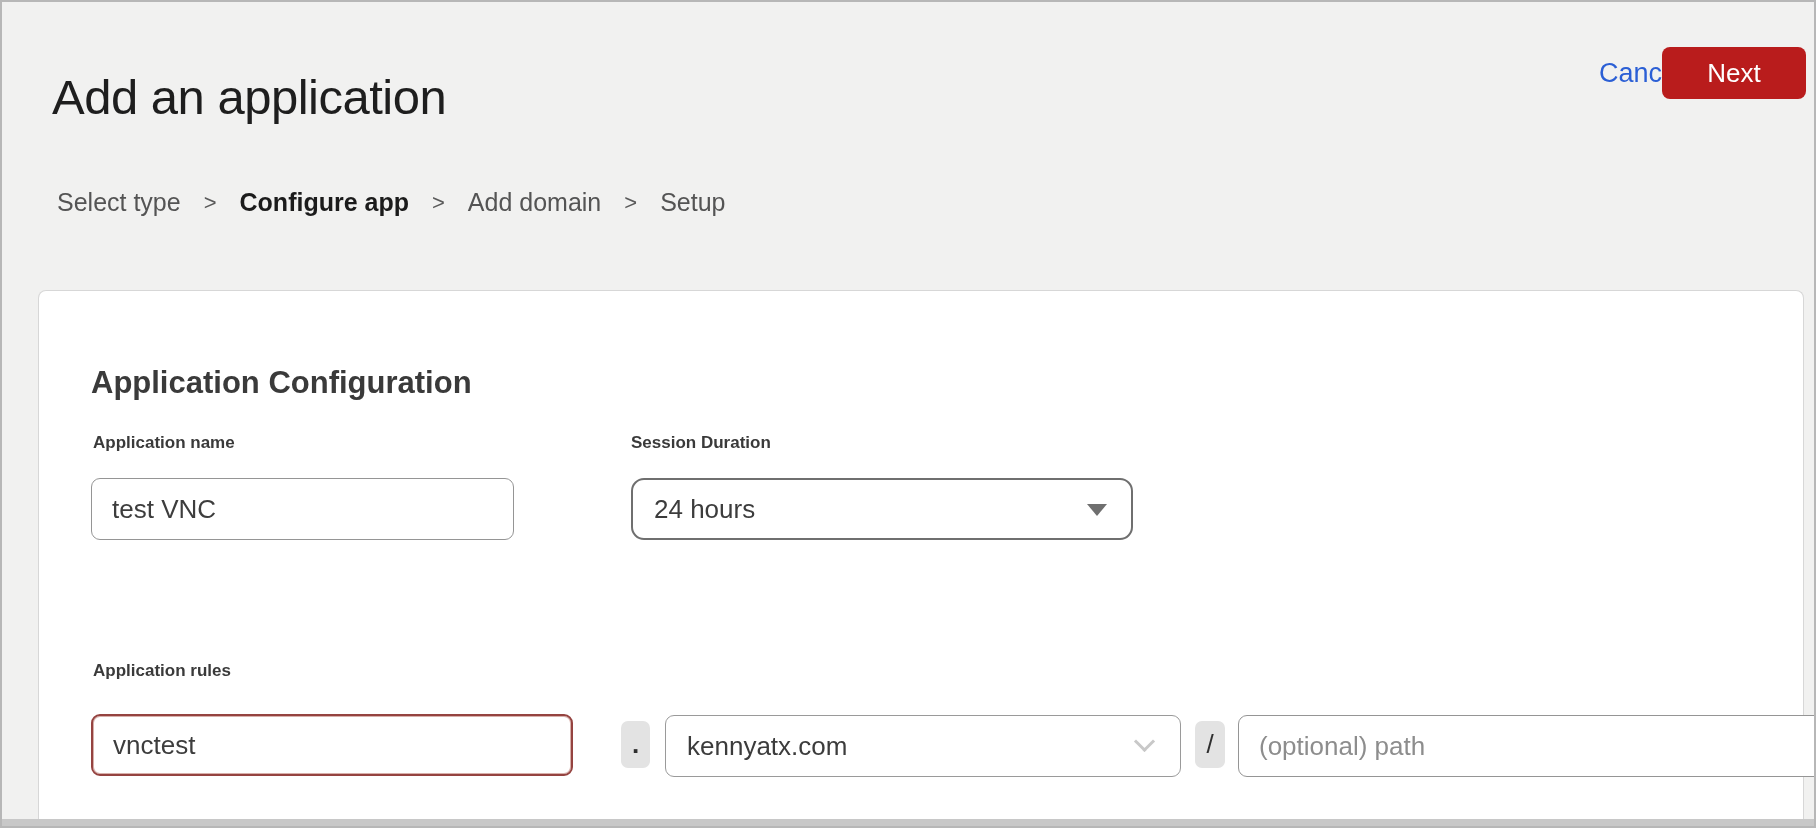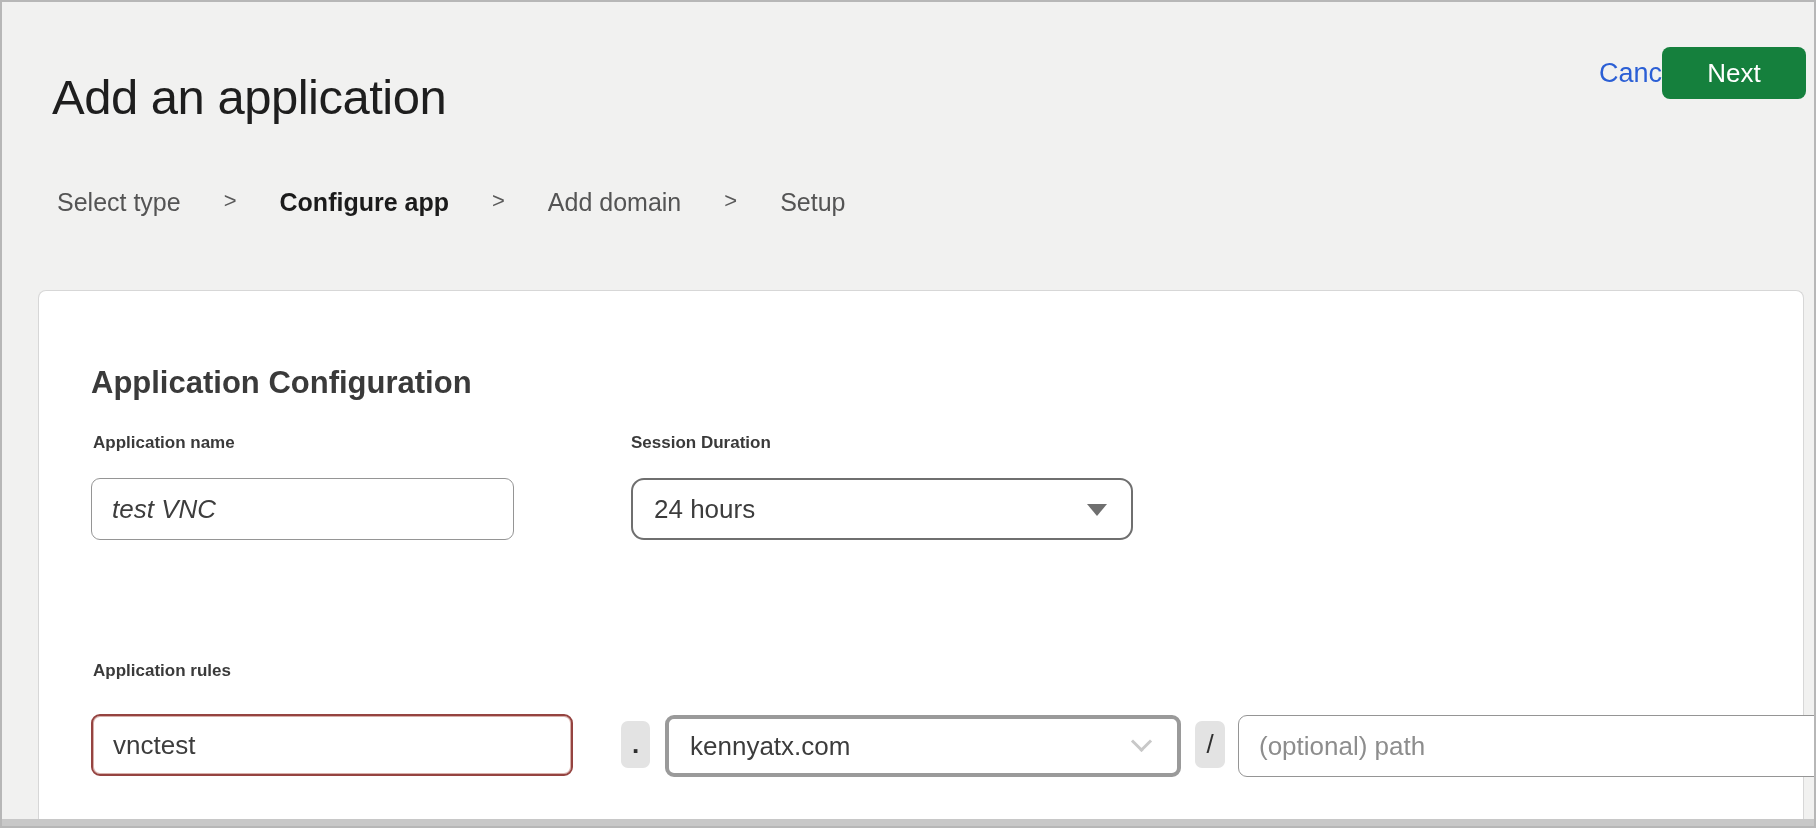--- a/index.html
+++ b/index.html
@@ -20,29 +20,29 @@
     font-size:49px;font-weight:400;color:#1e1e1e;
     letter-spacing:-0.5px;
   }
   .cancel-link{
     position:absolute;left:1597px;top:56px;
     font-size:27px;color:#2b5fd5;cursor:pointer;
   }
   .next-button{
     position:absolute;left:1660px;top:45px;
     width:144px;height:52px;
-    background:#15803d;border:none;border-radius:8px;
+    background:#b91c1c;border:none;border-radius:8px;
     color:#ffffff;font-size:26px;font-family:inherit;
     display:flex;align-items:center;justify-content:center;
     cursor:pointer;
   }
   
   .stepper{
     position:absolute;left:55px;top:186px;
-    display:flex;align-items:flex-start;gap:43px;
+    display:flex;align-items:center;gap:23px;
     font-size:25px;color:#545454;
   }
   .stepper .step{cursor:default;}
   .stepper .step.active{font-weight:700;color:#1b1b1b;}
   .stepper .sep{color:#5a5a5a;font-size:22px;}
   
   .card{
     position:absolute;left:36px;top:288px;right:10px;bottom:7px;
     background:#ffffff;
     border:1px solid #d7d7d7;
@@ -62,31 +62,31 @@
   .lbl-domain{left:54px;top:370px;}
 
   .text-input{
     position:absolute;height:62px;
     border:1px solid #959595;border-radius:9px;
     background:#fff;
     font-family:inherit;font-size:26px;color:#3d3d3d;
     padding:0 20px;outline:none;
   }
   .text-input::placeholder{color:#8d8d8d;opacity:1;}
-  .inp-name{left:52px;top:187px;width:423px;font-style:italic;}
+  .inp-name{left:52px;top:187px;width:423px;}
   .inp-subdomain{
     left:52px;top:423px;width:482px;height:62px;
     border:2px solid #954340;
     box-shadow:inset 0 0 0 1px #d8b0ab;
   }
   .inp-path{left:1199px;top:424px;width:599px;}
 
   .select-box{
     position:absolute;height:62px;
-    border:4px solid #22c55e;border-radius:9px;
+    border:1px solid #22c55e;border-radius:9px;
     background:#fff;
     display:flex;align-items:center;
     font-size:26px;color:#3c3c3c;
     padding:0 52px 0 21px;
     cursor:pointer;
   }
   .sel-session{left:592px;top:187px;width:502px;border-width:2px;border-color:#6f6f6f;border-radius:13px;}
   .sel-domain{left:626px;top:424px;width:516px;border-color:#9a9a9a;}
 
   .caret-filled{

